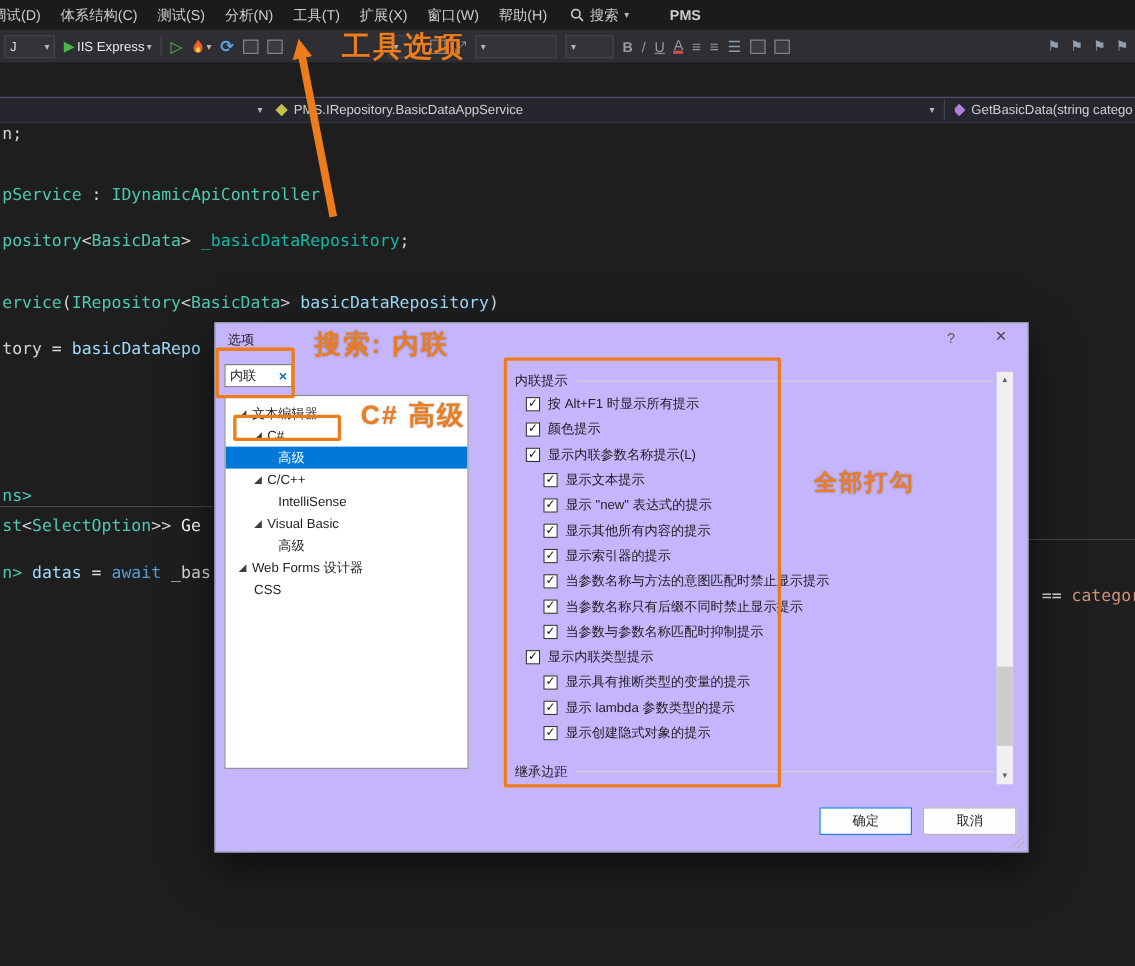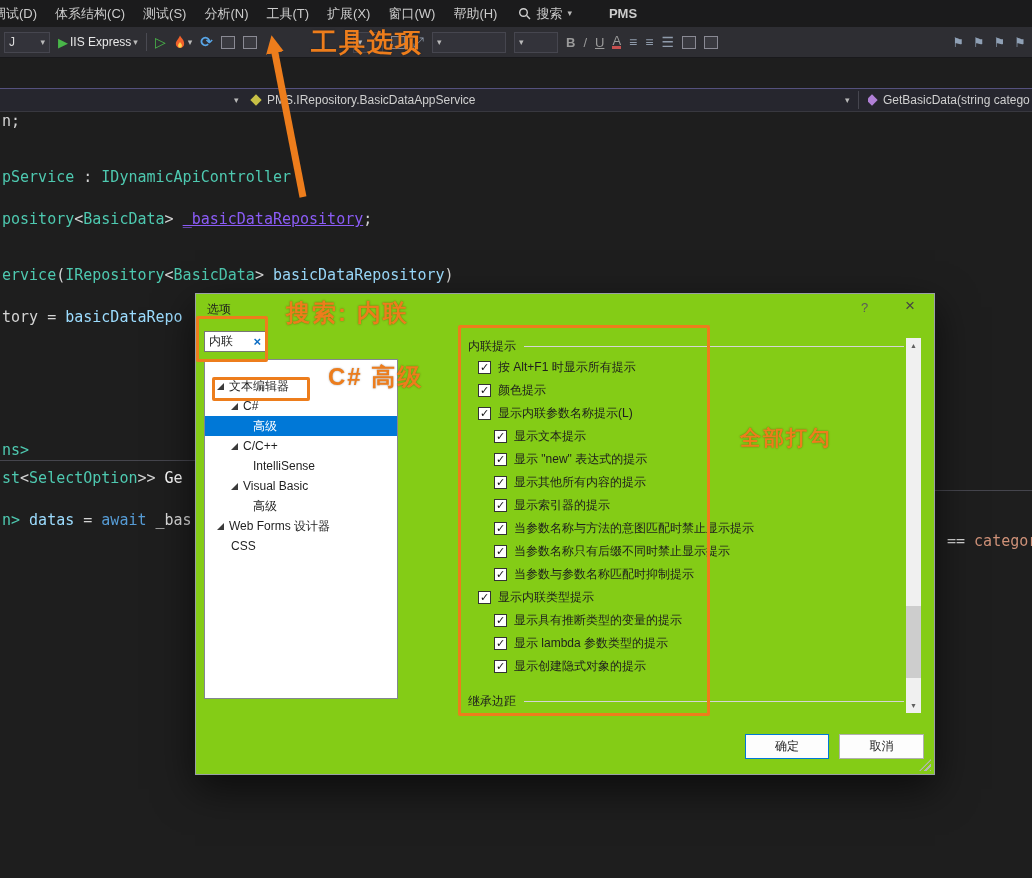--- a/index.html
+++ b/index.html
@@ -47,31 +47,31 @@
   .nav-sep { position:absolute; left:858px; top:2px; bottom:2px; width:1px; background:#46464f; }
   .nav-clip { overflow:hidden; white-space:nowrap; }
 
   
   .code-area { position:absolute; inset:0; z-index:1; }
   .code-line { position:absolute; white-space:pre; font-family:"DejaVu Sans Mono","Liberation Mono",monospace;
     font-size:15px; line-height:18px; }
   .split-line { position:absolute; height:1px; background:#45454d; z-index:2; }
 
   
-  .dialog { position:absolute; left:195px; top:293px; width:740px; height:482px; background:#84cc16;
+  .dialog { position:absolute; left:195px; top:293px; width:740px; height:482px; background:#c4b5fd;
     border:1px solid #9aa0a6; box-shadow:0 14px 38px rgba(0,0,0,.6); z-index:20; color:#1e1e1e; font-size:12px; }
   .dlg-title { position:absolute; left:11px; top:7px; }
   .dlg-help { position:absolute; left:665px; top:6px; color:#5a5a5a; font-size:13px; }
   .dlg-close { position:absolute; left:709px; top:2px; color:#444; font-size:17px; }
   .dlg-search { position:absolute; left:8px; top:37px; width:62px; height:21px; border:1px solid #767676;
     background:#fff; display:flex; align-items:center; padding:0 4px; }
   .dlg-search .clear { margin-left:auto; color:#0a6cc4; font-weight:bold; font-size:13px; }
 
-  .tree { position:absolute; left:8px; top:65px; width:194px; height:340px; border:1px solid #828790;
-    background:#fff; overflow:hidden; padding-top:16px; }
+  .tree { position:absolute; left:8px; top:65px; width:222px; height:340px; border:1px solid #828790;
+    background:#fff; overflow:hidden; padding-top:6px; }
   .tree-row { height:20px; display:flex; align-items:center; }
   .tree-row.lvl0 { padding-left:12px; }
   .tree-row.lvl1 { padding-left:26px; }
   .tree-row.lvl2 { padding-left:48px; }
   .tree-row.selected { background:#0078d7; color:#fff; }
   .expander { width:0; height:0; border-left:7px solid transparent; border-bottom:7px solid #3b3b3b;
     margin-right:5px; flex:none; }
 
   .grp { position:absolute; display:flex; align-items:center; gap:8px; }
   .grp .line { flex:1; height:1px; background:#d5d5d5; }
@@ -200,21 +200,21 @@
   <div class="nav-sep"></div>
   <div class="nav-abs nav-clip" style="left:868px;right:0">
     <span class="cube"></span>
     <span>GetBasicData(string catego</span>
   </div>
 </div>
 
 <div class="code-area">
     <div class="code-line" style="top: 112px; left: 2px;"><span style="color: rgb(212, 212, 212);">n;</span></div>
     <div class="code-line" style="top: 168px; left: 2px;"><span style="color: rgb(78, 201, 176);">pService</span><span style="color: rgb(212, 212, 212);"> : </span><span style="color: rgb(78, 201, 176);">IDynamicApiController</span></div>
-    <div class="code-line" style="top: 210px; left: 2px;"><span style="color: rgb(78, 201, 176);">pository</span><span style="color: rgb(212, 212, 212);">&lt;</span><span style="color: rgb(78, 201, 176);">BasicData</span><span style="color: rgb(212, 212, 212);">&gt; </span><span style="color: #8b5cf6; text-decoration: underline;">_basicDataRepository</span><span style="color: rgb(212, 212, 212);">;</span></div>
+    <div class="code-line" style="top: 210px; left: 2px;"><span style="color: rgb(78, 201, 176);">pository</span><span style="color: rgb(212, 212, 212);">&lt;</span><span style="color: rgb(78, 201, 176);">BasicData</span><span style="color: rgb(212, 212, 212);">&gt; </span><span style="color: #14b8a6;">_basicDataRepository</span><span style="color: rgb(212, 212, 212);">;</span></div>
     <div class="code-line" style="top: 266px; left: 2px;"><span style="color: rgb(78, 201, 176);">ervice</span><span style="color: rgb(212, 212, 212);">(</span><span style="color: rgb(78, 201, 176);">IRepository</span><span style="color: rgb(212, 212, 212);">&lt;</span><span style="color: rgb(78, 201, 176);">BasicData</span><span style="color: rgb(212, 212, 212);">&gt; </span><span style="color: rgb(156, 220, 254);">basicDataRepository</span><span style="color: rgb(212, 212, 212);">)</span></div>
     <div class="code-line" style="top: 308px; left: 2px;"><span style="color: rgb(212, 212, 212);">tory = </span><span style="color: rgb(156, 220, 254);">basicDataRepo</span></div>
     <div class="code-line" style="top: 441px; left: 2px;"><span style="color: rgb(78, 201, 176);">ns&gt;</span></div>
     <div class="code-line" style="top: 469px; left: 2px;"><span style="color: rgb(78, 201, 176);">st</span><span style="color: rgb(212, 212, 212);">&lt;</span><span style="color: rgb(78, 201, 176);">SelectOption</span><span style="color: rgb(212, 212, 212);">&gt;&gt; </span><span style="color: #ffffff;">Ge</span></div>
     <div class="code-line" style="top: 511px; left: 2px;"><span style="color: rgb(78, 201, 176);">n&gt; </span><span style="color: rgb(156, 220, 254);">datas</span><span style="color: rgb(212, 212, 212);"> = </span><span style="color: rgb(86, 156, 214);">await</span><span style="color: rgb(220, 220, 220);"> _bas</span></div>
     <div class="code-line" style="top: 532px; left: 947px;"><span style="color: rgb(212, 212, 212);">== </span><span style="color: rgb(206, 145, 120);">categor</span></div>
   </div>
 <div class="split-line" style="top:460px;left:0;width:195px"></div>
 <div class="split-line" style="top:490px;left:935px;width:97px"></div>
 

